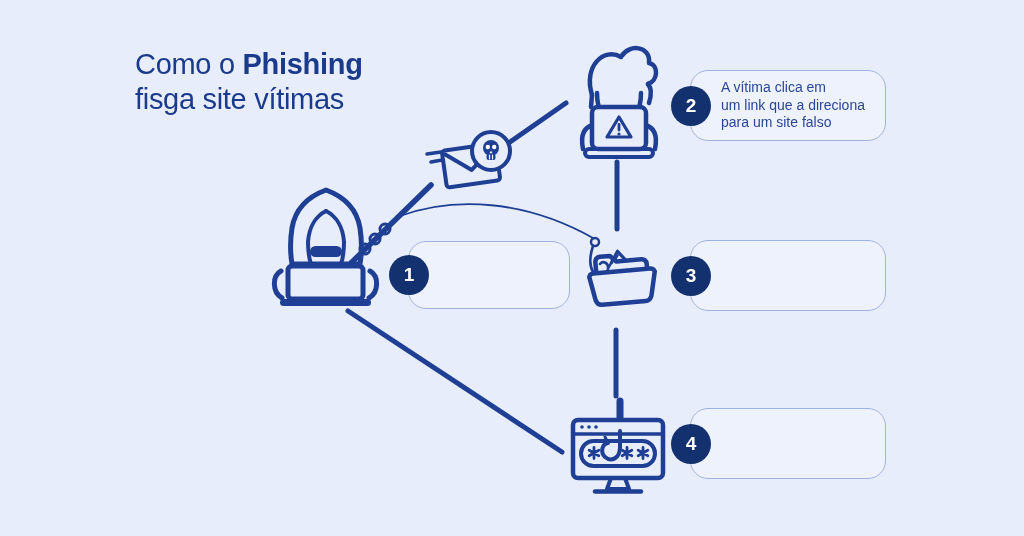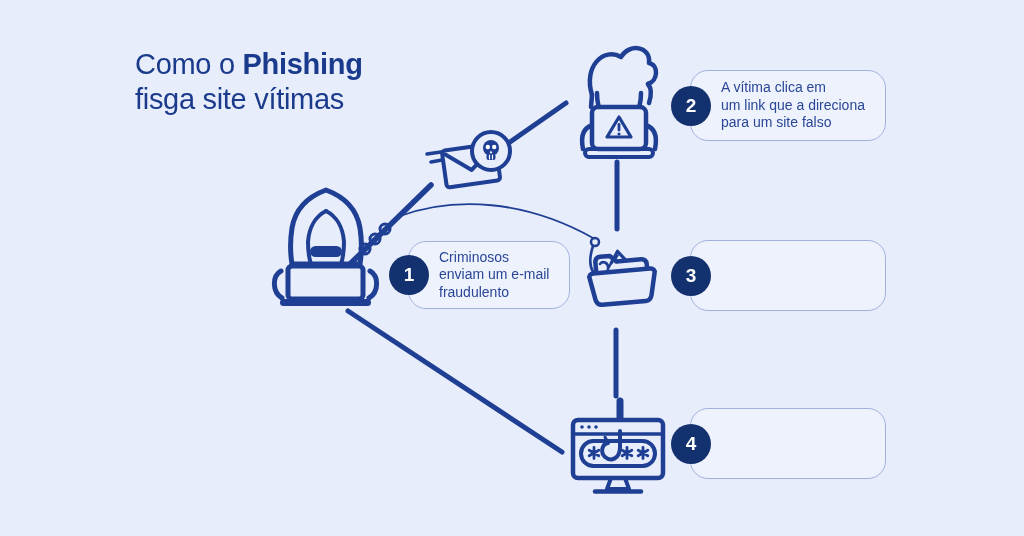--- a/index.html
+++ b/index.html
@@ -134,23 +134,20 @@
     </g>
   </svg>
 
   <div class="title">
     <div><span>Como o </span><b>Phishing</b></div>
     <div>fisga site vítimas</div>
   </div>
 
   <div class="callout" id="c1">
     <div class="num">1</div>
-    <div class="text">Criminosos
-enviam um e-mail
-fraudulento</div>
   </div>
 
   <div class="callout" id="c2">
     <div class="num">2</div>
     <div class="text">A vítima clica em
 um link que a direciona
 para um site falso</div>
   </div>
 
   <div class="callout" id="c3">

